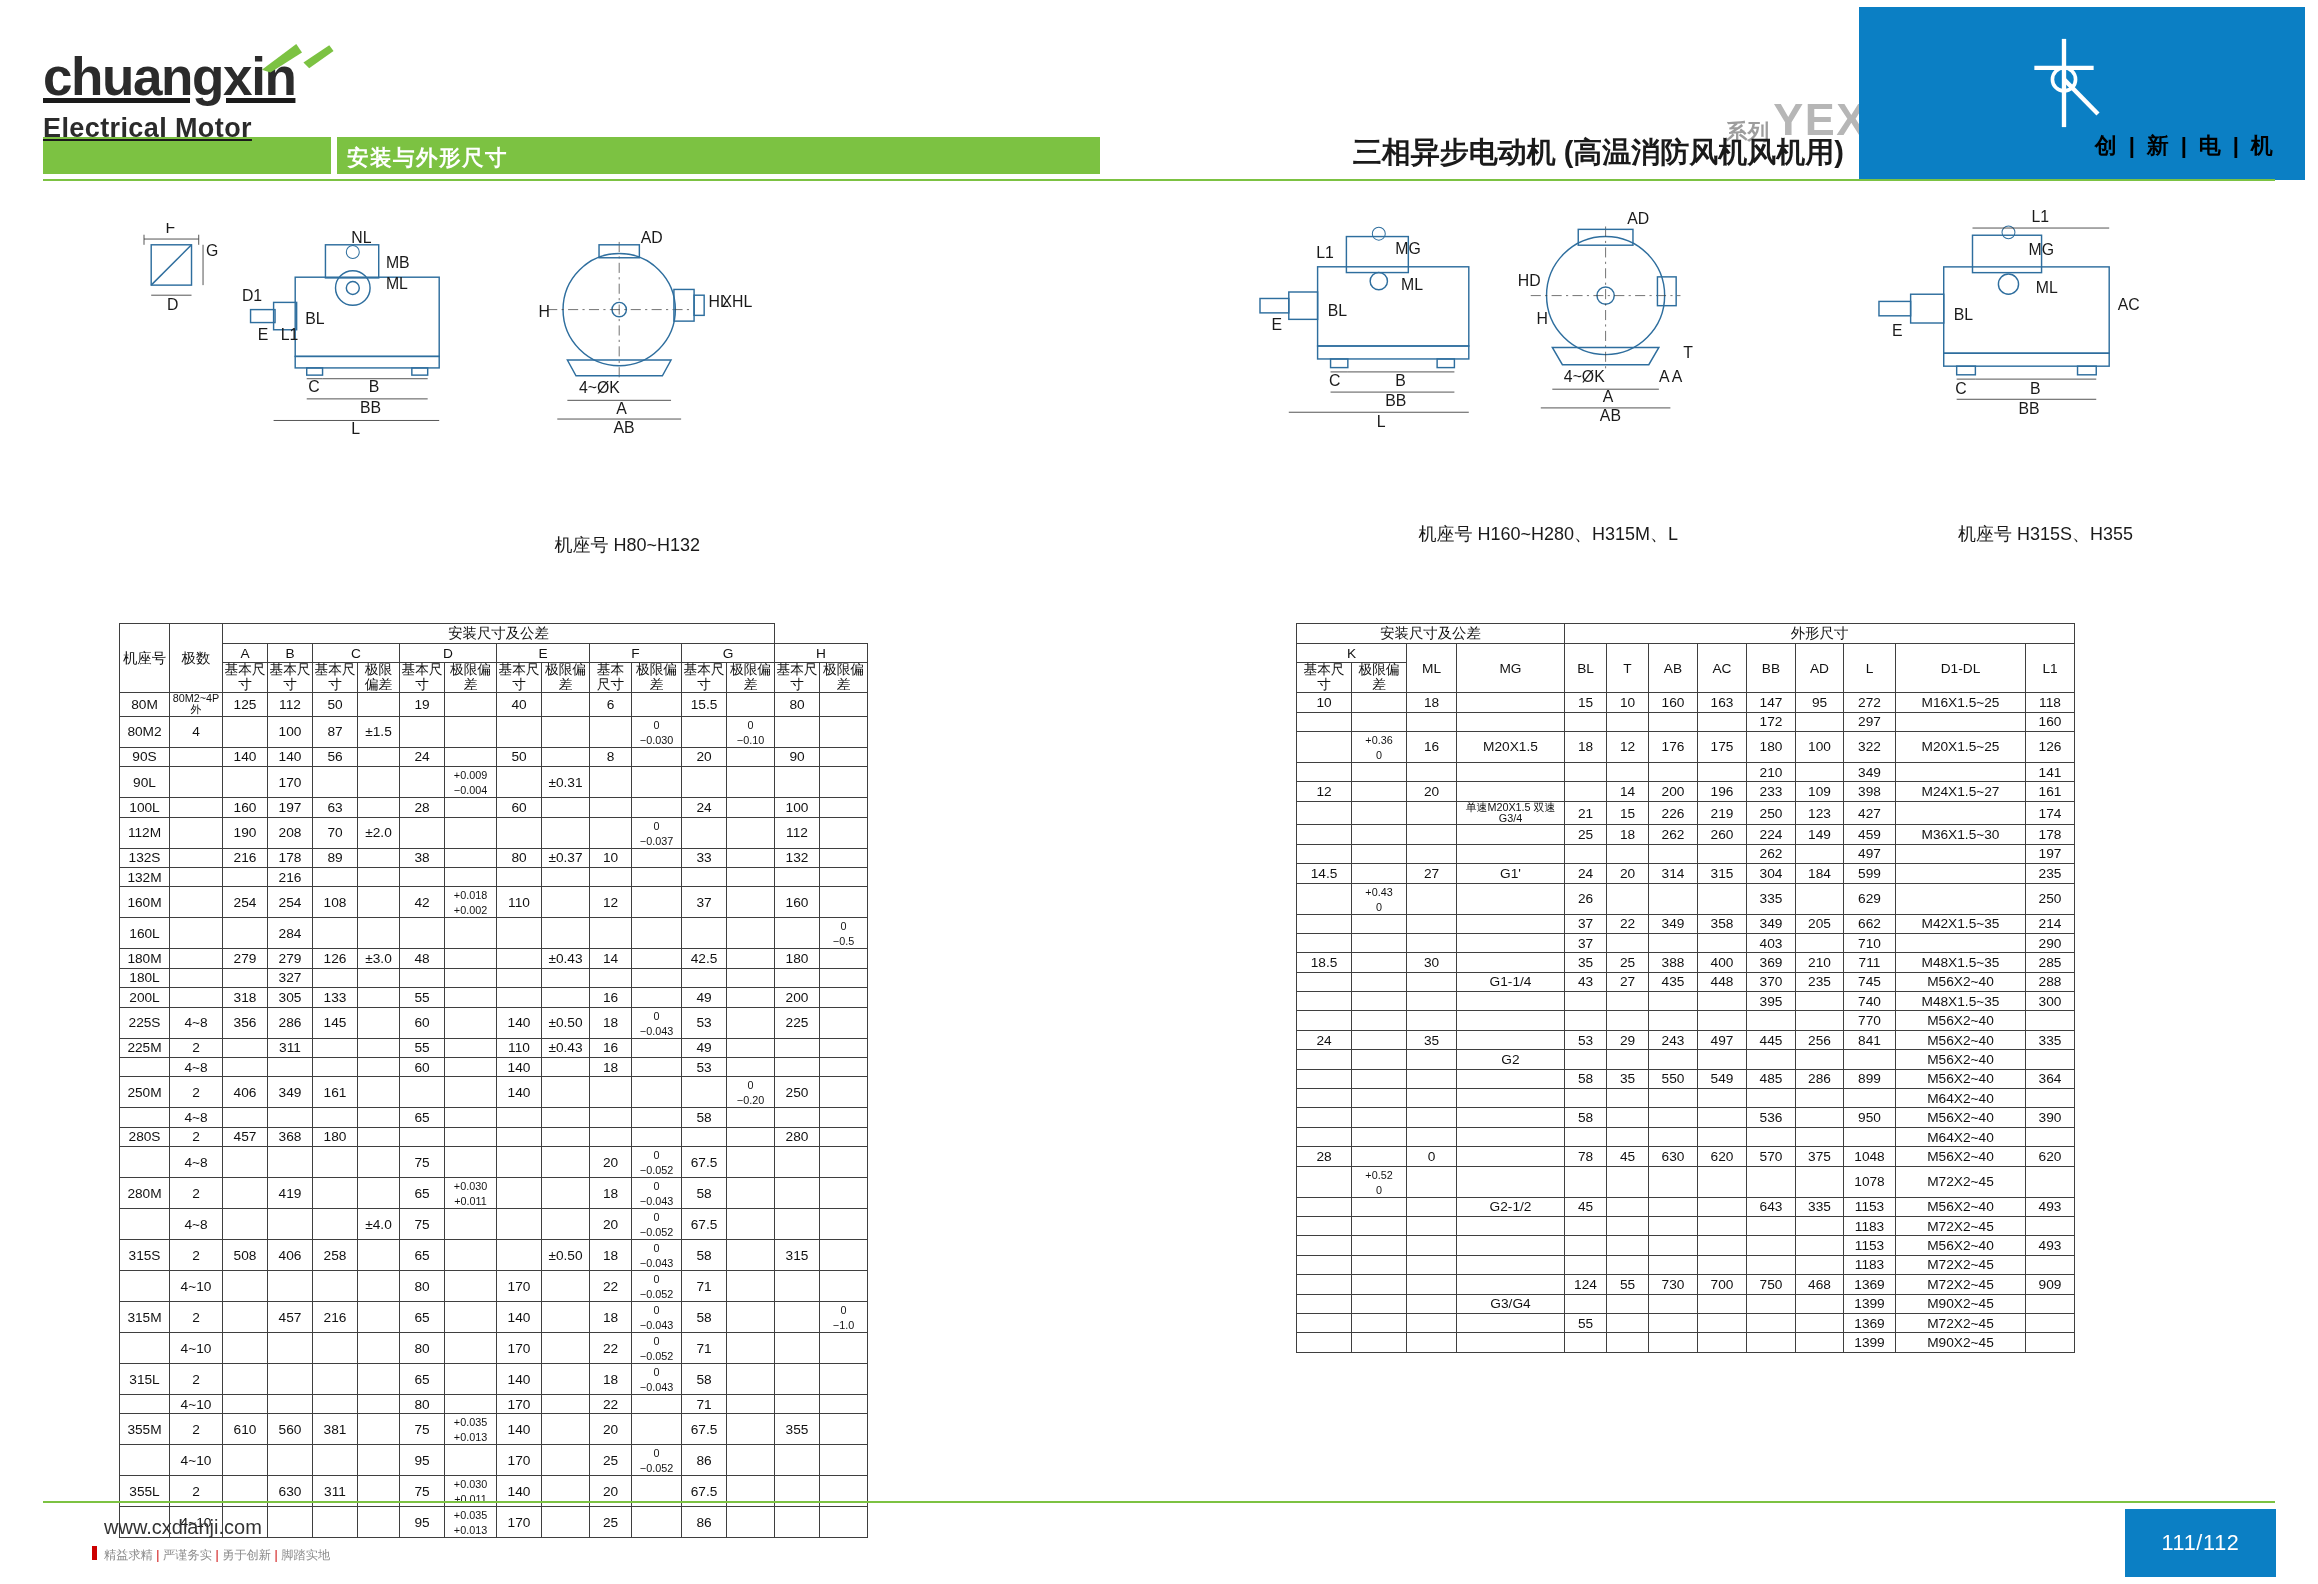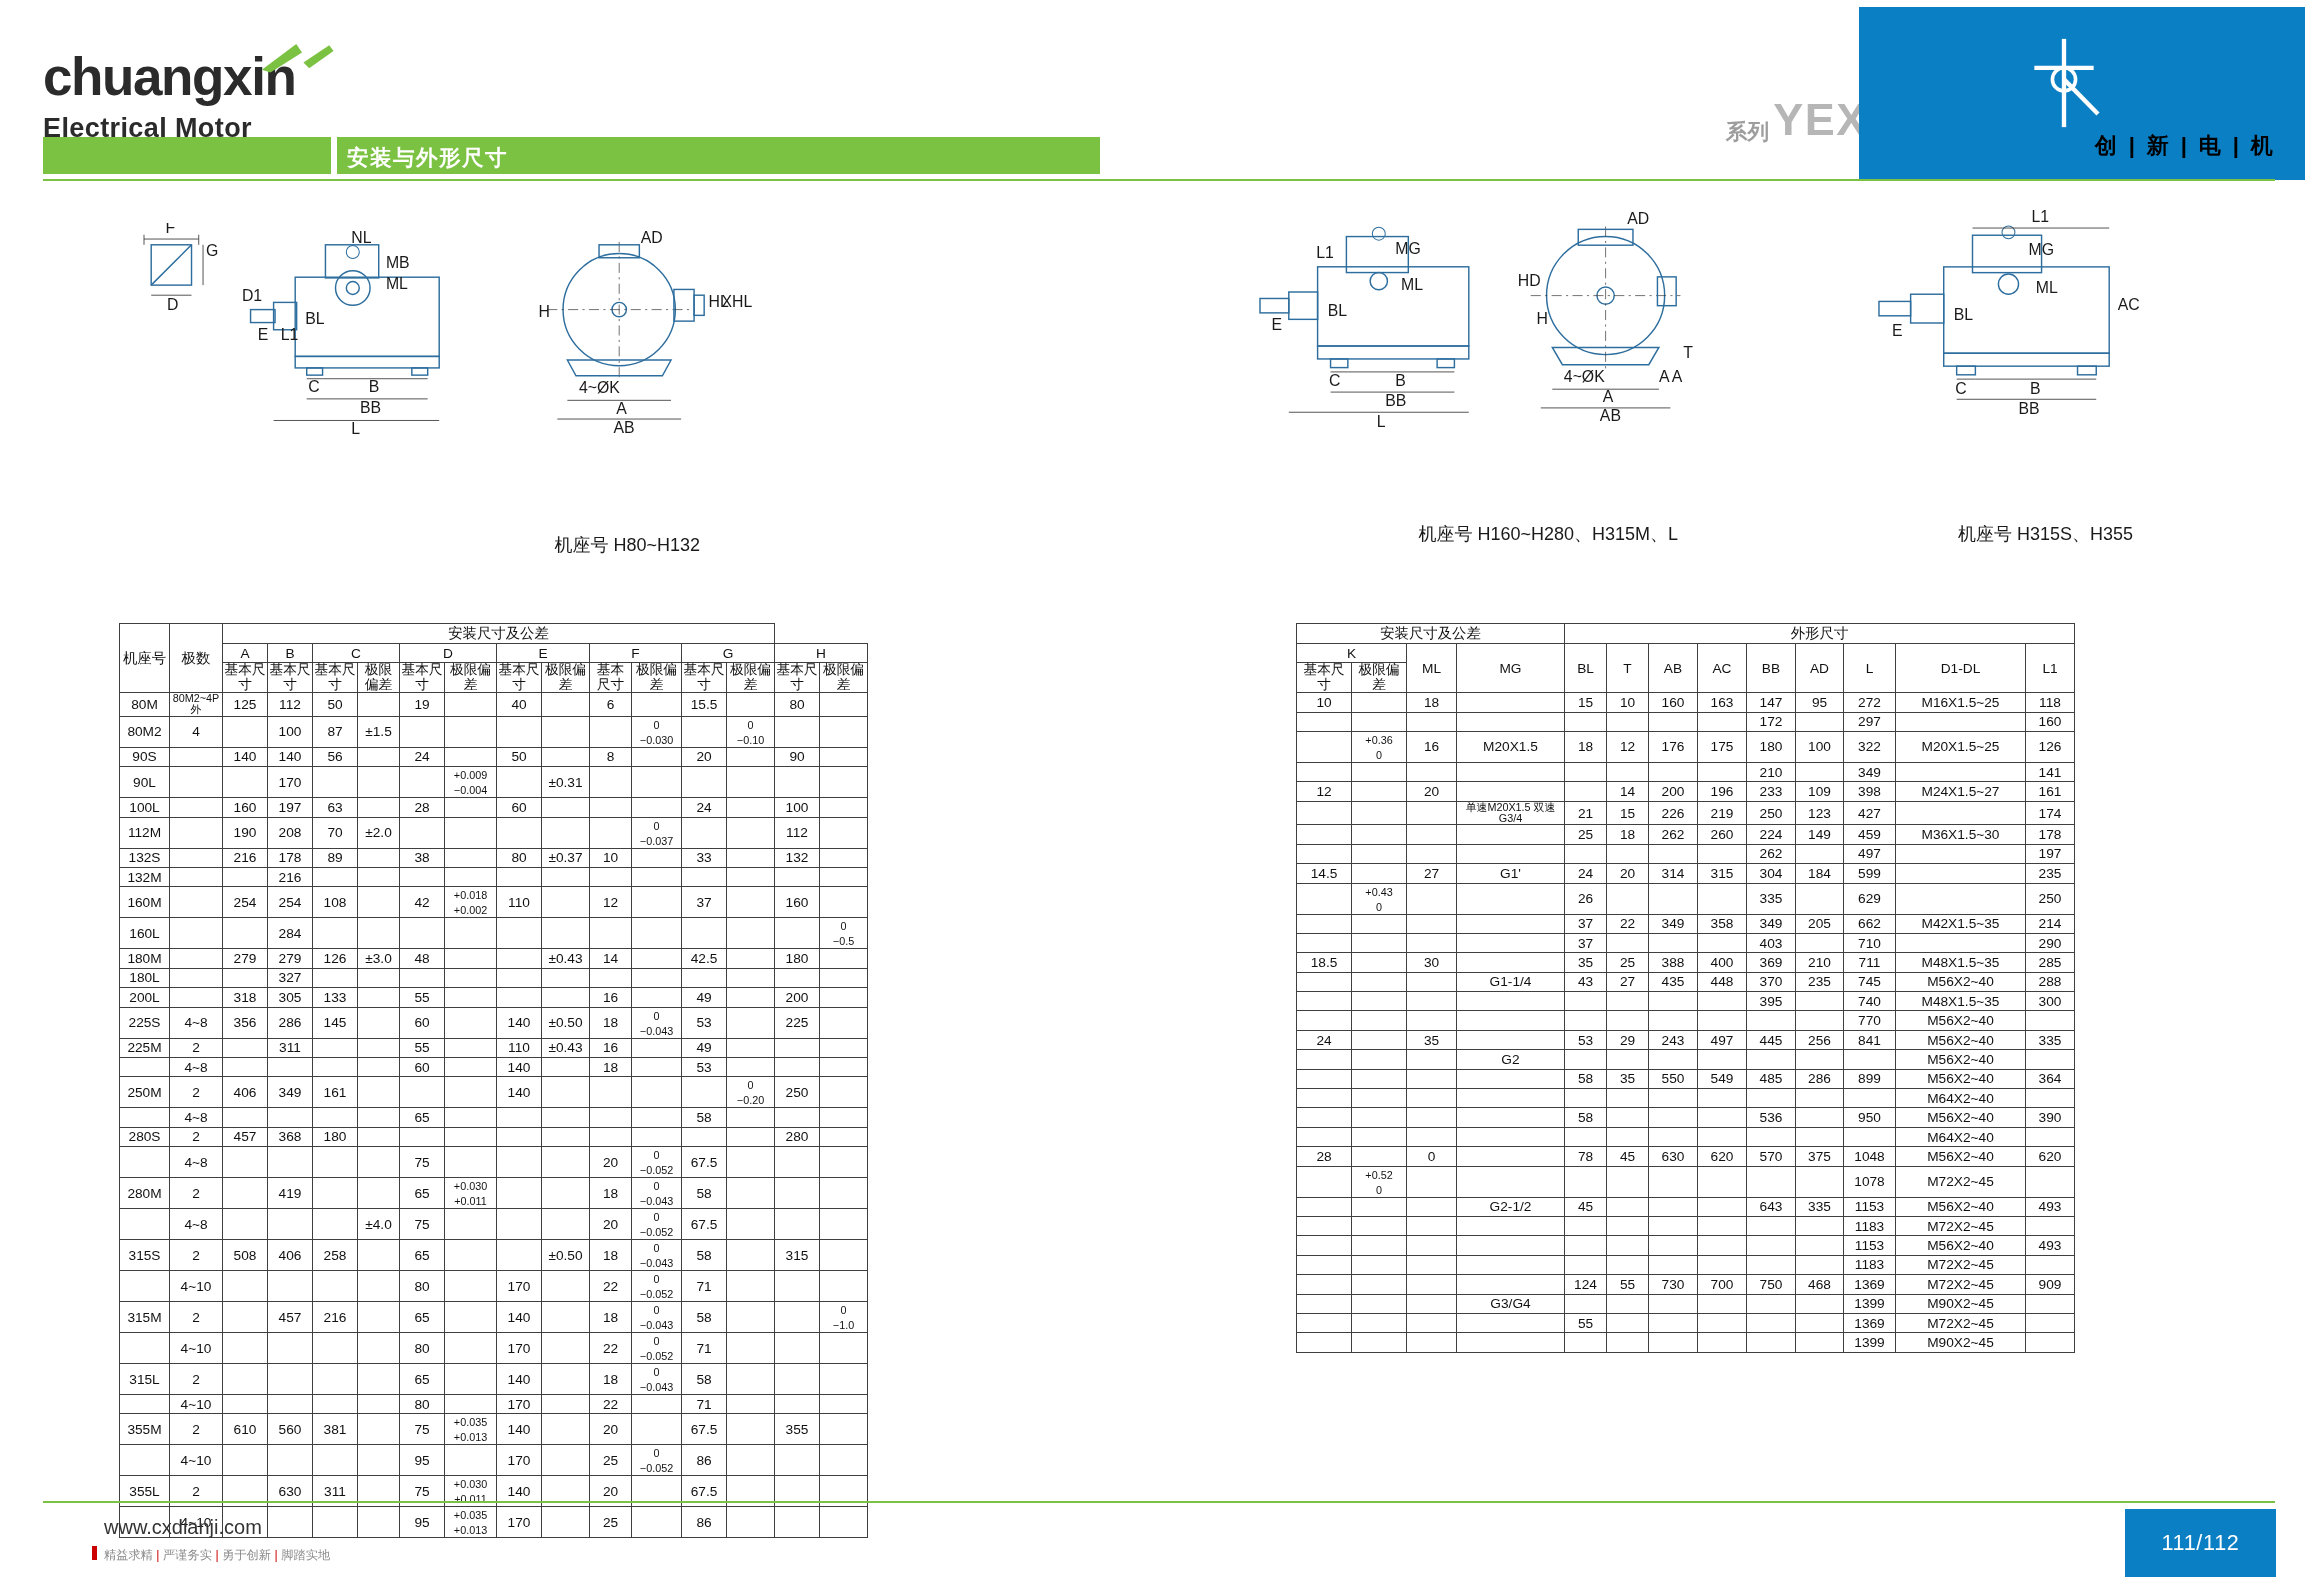--- a/index.html
+++ b/index.html
@@ -7,21 +7,21 @@
   body {
     width:2319px; height:1584px;
     background:#ffffff;
     font-family:"Liberation Sans", sans-serif;
     color:#1a1a1a;
     position:relative;
     overflow:hidden;
   }
   
   #header { position:absolute; left:0; top:0; width:2319px; height:209px; }
-  #logo-block { position:absolute; left:43px; top:50px; }
+  #logo-block { position:absolute; left:43px; top:50px;text-decoration:underline; }
   #logo-word { font-size:53px; font-weight:bold; letter-spacing:-1.4px; color:#2b2b2b; line-height:1; }
   #logo-sub { font-size:27px; font-weight:bold; color:#2b2b2b; margin-top:10px; letter-spacing:0.4px; }
   #logo-swoosh { position:absolute; left:216px; top:-8.6px; width:86px; height:33px; }
   #green-bar {
     position:absolute; left:337px; top:137px; width:763px; height:37px;
     background:#7cc242;
   }
   #green-bar-label {
     position:absolute; left:347px; top:143px;
     color:#ffffff; font-size:21.6px; font-weight:bold; letter-spacing:1.4px;
@@ -76,20 +76,23 @@
     <div id="logo-word">chuangxin</div>
     <div id="logo-sub">Electrical Motor</div>
     <svg id="logo-swoosh" viewBox="0 0 120 46">
       <path d="M4 40 L52 4 L60 16 L16 44 Z" fill="#7cc242"></path>
       <path d="M62 30 L98 6 L104 14 L70 38 Z" fill="#7cc242"></path>
     </svg>
   </div>
 
   <div id="series-zone">
     <span id="series-small">系列</span><span id="series-big">YEX3</span>
+  </div>
+  <div id="title-zone">
+    <div id="main-title">三相异步电动机 (高温消防风机风机用)</div>
   </div>
 
   <div id="brand-box">
     <svg id="brand-mark" viewBox="0 0 130 130">
       <circle cx="65" cy="60" r="16" fill="none" stroke="#ffffff" stroke-width="5"></circle>
       <path d="M65 4 L65 126" stroke="#ffffff" stroke-width="6" fill="none"></path>
       <path d="M24 44 L106 44" stroke="#ffffff" stroke-width="6" fill="none"></path>
       <path d="M65 60 L112 108" stroke="#ffffff" stroke-width="6" fill="none"></path>
     </svg>
     <div id="brand-cn">创 | 新 | 电 | 机</div>

